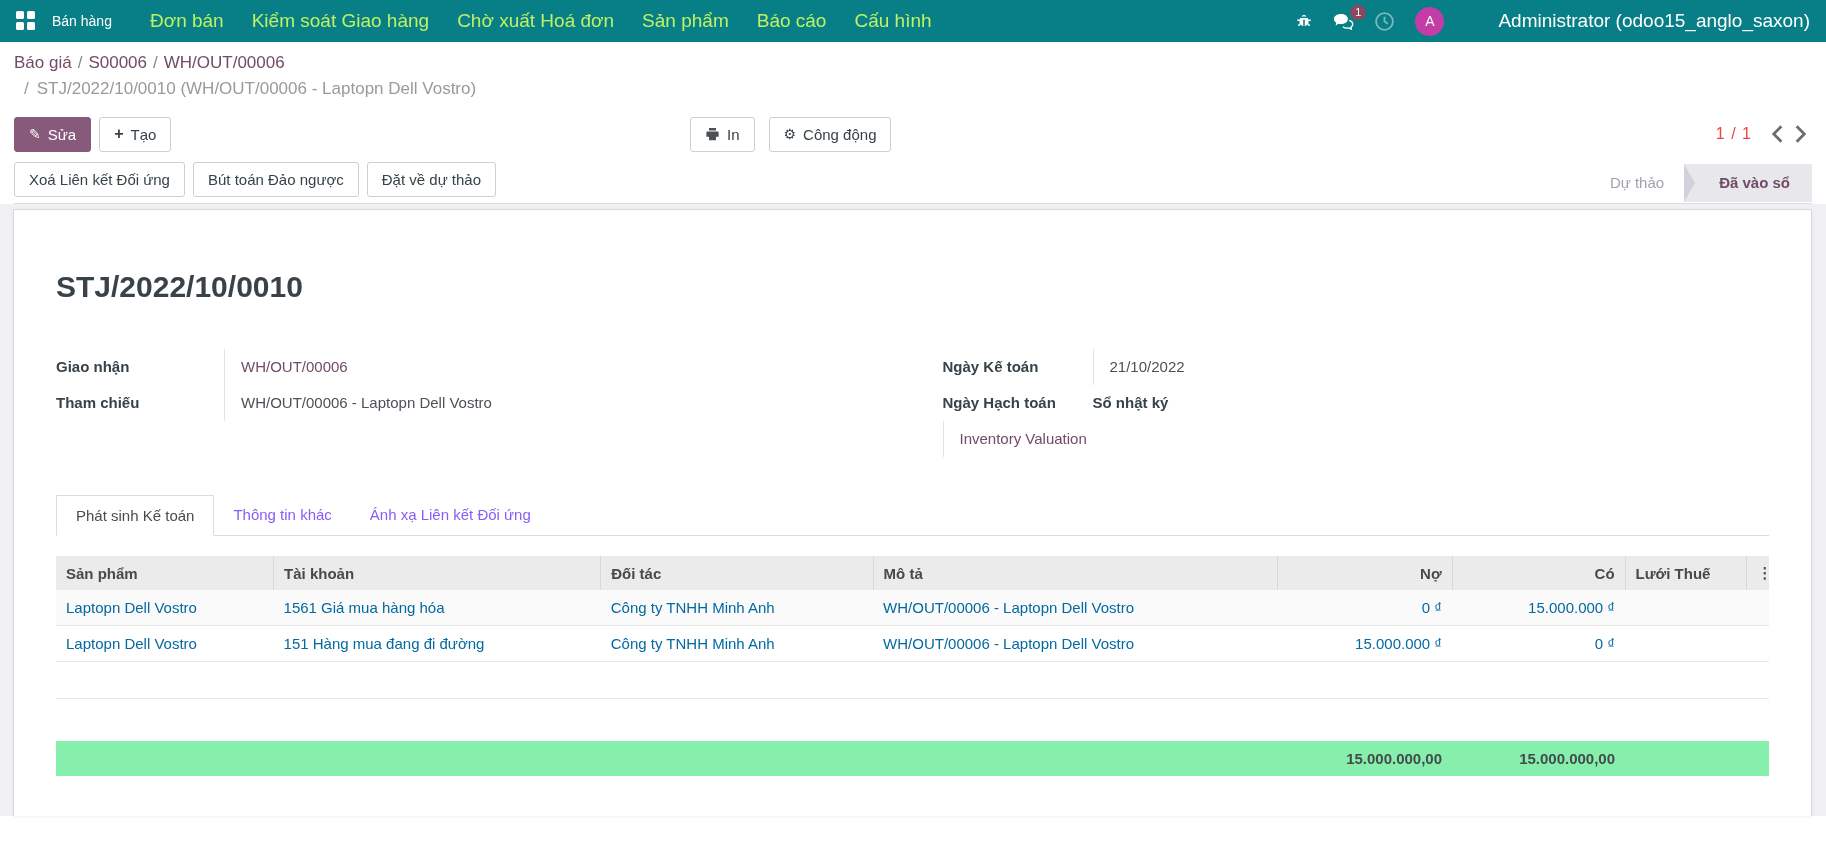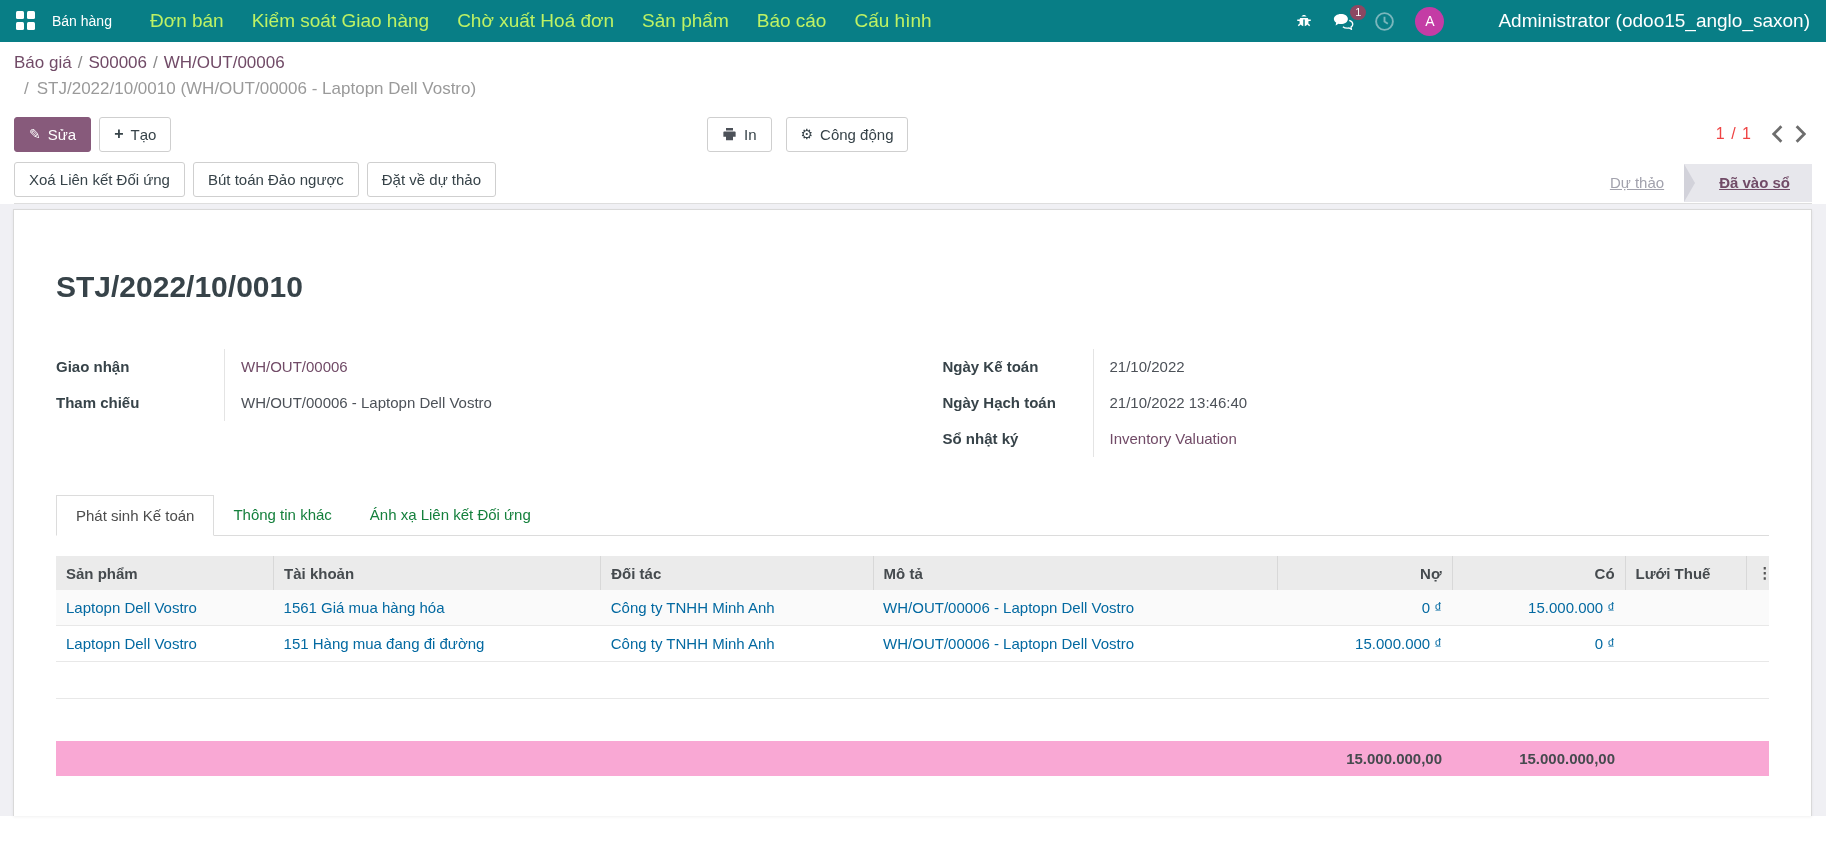--- a/index.html
+++ b/index.html
@@ -43,33 +43,33 @@
   .breadcrumb-current .sep { padding-right: 8px; color: #9a9a9a; }
 
   .toolbar-row { margin-top: 13px; display: flex; align-items: center; position: relative; height: 38px; }
   .btn {
     display: inline-flex; align-items: center; gap: 7px;
     font-size: 15px; padding: 8px 14px; border: 1px solid #cfcfcf; background: #fff;
     color: #374349; border-radius: 3px; cursor: pointer; font-family: inherit; white-space: nowrap;
   }
   .btn-primary { background: #875A7B; border-color: #875A7B; color: #fff; }
   .btn + .btn { margin-left: 8px; }
-  .center-buttons { position: absolute; left: 693px; display: flex; }
+  .center-buttons { position: absolute; left: 676px; display: flex; }
   .center-buttons .btn + .btn { margin-left: 14px; }
   .glyph { font-size: 14px; line-height: 1; }
   .pager { margin-left: auto; display: flex; align-items: center; color: #ef4444; font-size: 16px; }
   .pager-value { margin-right: 14px; letter-spacing: 1px; }
   .pager-btn { background: none; border: none; cursor: pointer; padding: 2px 6px; display: flex; align-items: center; }
 
   .actions-row { margin-top: 9px; display: flex; align-items: center; padding-left: 0; border-bottom: 1px solid #dedede; }
   .actions-left { display: flex; padding-bottom: 6px; }
 
   
   .statusbar { margin-left: auto; display: flex; align-items: stretch; height: 38px; }
-  .status-step { display: flex; align-items: center; font-size: 15px; text-decoration: underline; }
+  .status-step { display: flex; align-items: center; font-size: 15px; }
   .status-draft { color: #a2a2ad; background: #fff; padding: 0 20px; }
   .status-arrow { width: 0; height: 0; border-top: 19px solid #e7e7ec; border-bottom: 19px solid #e7e7ec; border-left: 11px solid #d2d2da; }
   .status-posted { color: #714B67; font-weight: bold; background: #e7e7ec; padding: 0 22px 0 24px; flex: 0 0 auto; }
 
   
   .content { background: #f0f0f4; height: 612px; padding: 5px 14px 0 13px; }
   .sheet {
     background: #fff; border: 1px solid #d9d9d9; border-bottom: none;
     height: 100%; padding: 60px 42px 0 42px; box-shadow: 0 1px 3px rgba(0,0,0,0.06);
   }
@@ -77,21 +77,21 @@
 
   .fields { display: flex; }
   .field-group { flex: 1; display: grid; align-content: start; }
   .field-group.left  { grid-template-columns: 168px 1fr; padding-right: 60px; }
   .field-group.right { grid-template-columns: 150px 1fr; }
   .f-label { font-weight: bold; color: #374349; font-size: 15px; padding: 9px 10px 10px 0; }
   .f-value { border-left: 1px solid #e4e4e4; padding: 9px 0 10px 16px; font-size: 15px; color: #4c5158; }
   .f-value a { color: #714B67; text-decoration: none; cursor: pointer; }
 
   .tabs { margin-top: 38px; display: flex; border-bottom: 1px solid #dcdcdc; }
-  .tab { font-size: 15px; padding: 11px 19px; cursor: pointer; color: #15803d; }
+  .tab { font-size: 15px; padding: 11px 19px; cursor: pointer; color: #8b5cf6; }
   .tab.active {
     color: #4c4c4c; background: #fff; border: 1px solid #dcdcdc; border-bottom: 1px solid #fff;
     margin-bottom: -1px; cursor: default; text-align: right;
   }
 
   table.lines { width: 100%; border-collapse: collapse; margin-top: 20px; table-layout: fixed; }
   table.lines thead th {
     background: #ebebeb; font-size: 15px; font-weight: bold; color: #454a4e;
     text-align: left; padding: 8px 10px; cursor: pointer;
   }
@@ -100,21 +100,21 @@
   table.lines tbody td {
     padding: 9px 10px; font-size: 15px; color: #0369a1;
     border-bottom: 1px solid #e8e8e8; background: #fff;
     overflow: hidden; white-space: nowrap; text-overflow: ellipsis;
   }
   table.lines tbody tr.stripe td { background: #fafafa; }
   table.lines td.num { text-align: right; }
   table.lines tr.empty-line td { height: 37px; }
   table.lines tr.spacer td { border-bottom: none; background: transparent; height: 42px; padding: 0; }
   table.lines tr.totals td {
-    background: #f9a8d4; border-bottom: none; font-weight: bold; color: #454a4e; padding: 9px 10px;
+    background: #86efac; border-bottom: none; font-weight: bold; color: #454a4e; padding: 9px 10px;
   }
   .kebab { color: #555; font-weight: bold; font-size: 15px; text-align: center; display: block; }
 </style>
 </head>
 <body>
 
 <nav class="navbar">
   <div class="apps-btn">
     <span></span>
       <span></span>
@@ -221,21 +221,20 @@
       <div class="field-group left">
         <div class="f-label">Giao nhận</div>
         <div class="f-value"><a>WH/OUT/00006</a></div>
         <div class="f-label">Tham chiếu</div>
         <div class="f-value">WH/OUT/00006 - Laptopn Dell Vostro</div>
       </div>
       <div class="field-group right">
         <div class="f-label">Ngày Kế toán</div>
         <div class="f-value">21/10/2022</div>
         <div class="f-label">Ngày Hạch toán</div>
-        <div class="f-value">21/10/2022 13:46:40</div>
         <div class="f-label">Sổ nhật ký</div>
         <div class="f-value"><a>Inventory Valuation</a></div>
       </div>
     </div>
 
     <div class="tabs">
       <div class="tab active">Phát sinh Kế toán</div>
       <div class="tab">Thông tin khác</div>
       <div class="tab">Ánh xạ Liên kết Đối ứng</div>
     </div>

